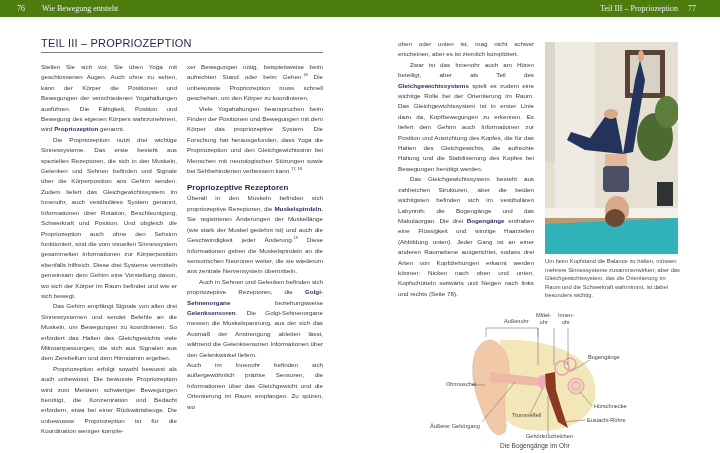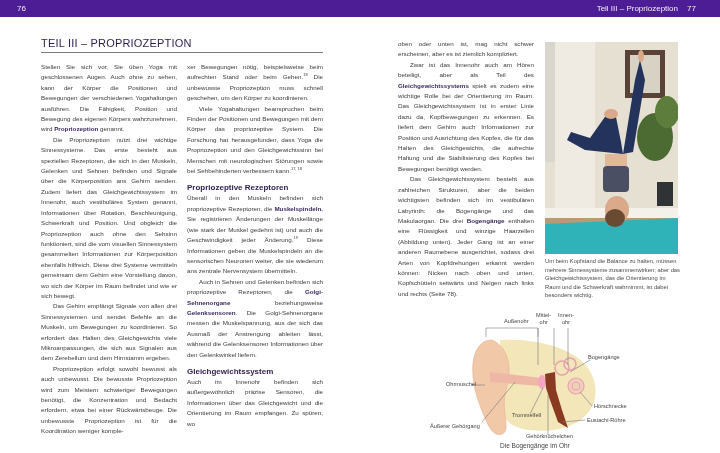--- a/index.html
+++ b/index.html
@@ -1,22 +1,22 @@
 <!DOCTYPE html>
 <html><head>
 <meta charset="utf-8">
 <style>
   html, body { margin:0; padding:0; }
   body {
     width:720px; height:453px; overflow:hidden; background:#ffffff;
     font-family:"Liberation Sans", sans-serif; color:#3a3a3a; position:relative;
   }
   .topbar {
-    position:absolute; left:0; top:0; width:720px; height:17px; background:#4c1d95;
-    color:#f3eef8; font-size:8px; line-height:17px;
+    position:absolute; left:0; top:0; width:720px; height:17px; background:#4d7c0f;
+    color:#f3eef8; font-size:8px; line-height:17px;font-family:Liberation Serif, serif;
   }
   .topbar .pnum-left { position:absolute; left:17px; }
   .topbar .title-left { position:absolute; left:42px; }
   .topbar .title-right { position:absolute; right:42px; }
   .topbar .pnum-right { position:absolute; right:24px; }
   .col { position:absolute; font-size:6.25px; line-height:10.4px; text-align:justify; }
   .col p { margin:0; }
   .col p.indent { text-indent:12px; }
   .col1 { left:41px; top:62px; width:136px; }
   .col2 { left:187px; top:62px; width:136px; }
@@ -35,40 +35,40 @@
   .caption { position:absolute; left:545px; top:257px; width:135px; font-size:5.8px; line-height:8.6px; color:#4a4a4a; }
   .figure { position:absolute; left:430px; top:310px; width:220px; height:143px; }
   .figure .lbl { position:absolute; font-size:5.6px; color:#444; white-space:nowrap; line-height:7px; }
   .figure .figcap { position:absolute; left:70px; top:132px; font-size:6.5px; color:#444; }
 </style>
 </head>
 <body>
 
 <div class="topbar">
   <span class="pnum-left">76</span>
+  <span class="title-left">Wie Bewegung entsteht</span>
   <span class="title-right">Teil III – Propriozeption</span>
   <span class="pnum-right">77</span>
 </div>
 
 <div class="heading">TEIL III – PROPRIOZEPTION</div>
 
 <div class="col col1">
   <p><span>Stellen Sie sich vor, Sie üben Yoga mit geschlossenen Augen. Auch ohne zu sehen, kann der Körper die Positionen und Bewegungen der verschiedenen Yogahaltungen ausführen. Die Fähigkeit, Position und Bewegung des eigenen Körpers wahrzunehmen, wird </span><b class="term">Propriozeption</b><span> genannt.</span></p>
   <p class="indent">Die Propriozeption nutzt drei wichtige Sinnessysteme. Das erste besteht aus speziellen Rezeptoren, die sich in den Muskeln, Gelenken und Sehnen befinden und Signale über die Körperposition ans Gehirn senden. Zudem liefert das Gleichgewichtssystem im Innenohr, auch vestibuläres System genannt, Informationen über Rotation, Beschleunigung, Schwerkraft und Position. Und obgleich die Propriozeption auch ohne den Sehsinn funktioniert, sind die vom visuellen Sinnessystem gesammelten Informationen zur Körperposition ebenfalls hilfreich. Diese drei Systeme vermitteln gemeinsam dem Gehirn eine Vorstellung davon, wo sich der Körper im Raum befindet und wie er sich bewegt.</p>
   <p class="indent">Das Gehirn empfängt Signale von allen drei Sinnessystemen und sendet Befehle an die Muskeln, um Bewegungen zu koordinieren. So erfordert das Halten des Gleichgewichts viele Mikroanpassungen, die sich aus Signalen aus dem Zerebellum und dem Hirnstamm ergeben.</p>
   <p class="indent">Propriozeption erfolgt sowohl bewusst als auch unbewusst. Die bewusste Propriozeption wird zum Meistern schwieriger Bewegungen benötigt, die Konzentration und Bedacht erfordern, etwa bei einer Rückwärtsbeuge. Die unbewusste Propriozeption ist für die Koordination weniger komple-</p>
 </div>
 
 <div class="col col2">
   <p><span>xer Bewegungen nötig, beispielsweise beim aufrechten Stand oder beim Gehen.</span><sup>18</sup><span> Die unbewusste Propriozeption muss schnell geschehen, um den Körper zu koordinieren.</span></p>
   <p class="indent"><span>Viele Yogahaltungen beanspruchen beim Finden der Positionen und Bewegungen mit dem Körper das propriozeptive System. Die Forschung hat herausgefunden, dass Yoga die Propriozeption und den Gleichgewichtssinn bei Menschen mit neurologischen Störungen sowie bei Sehbehinderten verbessern kann.</span><sup>17, 18</sup></p>
   <p class="subhead" style="margin-top:8px">Propriozeptive Rezeptoren</p>
   <p><span>Überall in den Muskeln befinden sich propriozeptive Rezeptoren, die </span><b class="term">Muskelspindeln.</b><span> Sie registrieren Änderungen der Muskellänge (wie stark der Muskel gedehnt ist) und auch die Geschwindigkeit jeder Änderung.</span><sup>19</sup><span> Diese Informationen geben die Muskelspindeln an die sensorischen Neuronen weiter, die sie wiederum ans zentrale Nervensystem übermitteln.</span></p>
   <p class="indent"><span>Auch in Sehnen und Gelenken befinden sich propriozeptive Rezeptoren, die </span><b class="term">Golgi-Sehnenorgane</b><span> beziehungsweise </span><b class="term">Gelenksensoren</b><span>. Die Golgi-Sehnenorgane messen die Muskelspannung, aus der sich das Ausmaß der Anstrengung ableiten lässt, während die Gelenksensoren Informationen über den Gelenkwinkel liefern.</span></p>
-  <p class="subhead" style="margin-top:10px">Gleichgewichtssystem</p>
   <p>Auch im Innenohr befinden sich außergewöhnlich präzise Sensoren, die Informationen über das Gleichgewicht und die Orientierung im Raum empfangen. Zu spüren, wo</p>
 </div>
 
 <div class="col col3">
   <p>oben oder unten ist, mag nicht schwer erscheinen, aber es ist ziemlich kompliziert.</p>
   <p class="indent"><span>Zwar ist das Innenohr auch am Hören beteiligt, aber als Teil des </span><b class="term">Gleichgewichtssystems</b><span> spielt es zudem eine wichtige Rolle bei der Orientierung im Raum. Das Gleichgewichtssystem ist in erster Linie dazu da, Kopfbewegungen zu erkennen. Es liefert dem Gehirn auch Informationen zur Position und Ausrichtung des Kopfes, die für das Halten des Gleichgewichts, die aufrechte Haltung und die Stabilisierung des Kopfes bei Bewegungen benötigt werden.</span></p>
   <p class="indent"><span>Das Gleichgewichtssystem besteht aus zahlreichen Strukturen, aber die beiden wichtigsten befinden sich im vestibulären Labyrinth: die Bogengänge und das Makulaorgan. Die drei </span><b class="term">Bogengänge</b><span> enthalten eine Flüssigkeit und winzige Haarzellen (Abbildung unten). Jeder Gang ist an einer anderen Raumebene ausgerichtet, sodass drei Arten von Kopfdrehungen erkannt werden können: Nicken nach oben und unten, Kopfschütteln seitwärts und Neigen nach links und rechts (Seite 78).</span></p>
 </div>
 
 <div class="photo" title="Frau im Kopfstand mit gebeugtem Bein auf türkisfarbener Yogamatte">

